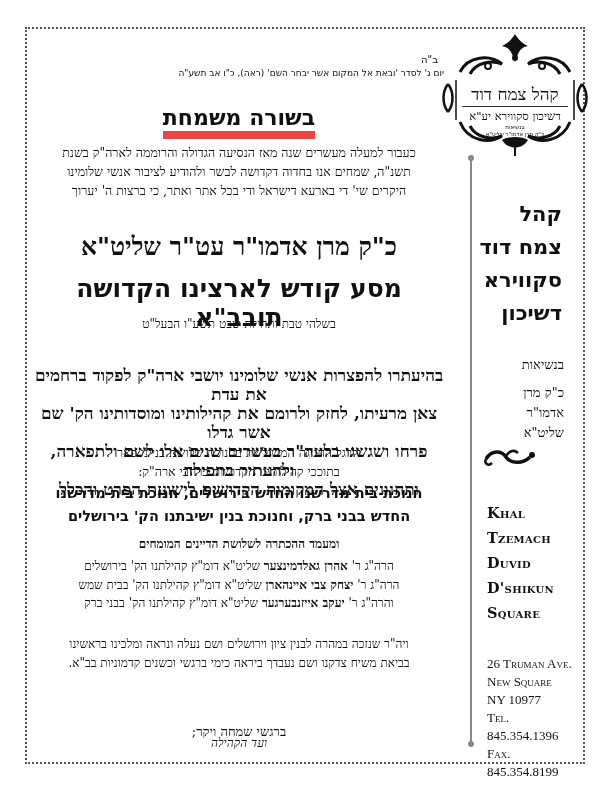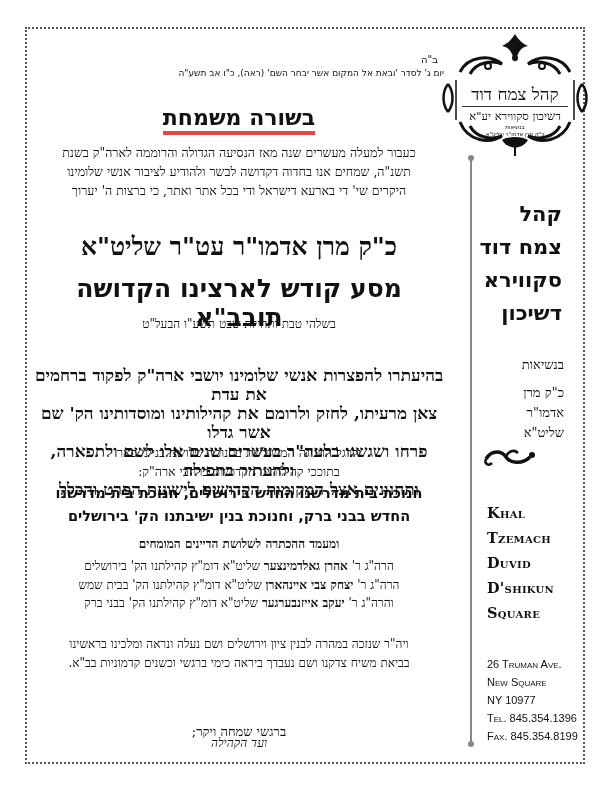--- a/index.html
+++ b/index.html
@@ -2,21 +2,21 @@
 <html><head>
 <meta charset="utf-8">
 <style>
   html, body { margin: 0; padding: 0; background: #ffffff; }
   body { width: 612px; height: 792px; position: relative; overflow: hidden; font-family: "DejaVu Sans", sans-serif; color: #111; }
   .frame { position: absolute; left: 25px; top: 27px; width: 560px; height: 737px; border: 2px dotted #555; box-sizing: border-box; }
   .main { position: absolute; left: 34px; top: 30px; width: 410px; height: 730px; direction: rtl; text-align: center; }
   .bh { position: absolute; right: 6px; top: 24px; font-size: 10px; font-family: "DejaVu Sans", sans-serif; }
   .dateline { position: absolute; right: 0; top: 38px; font-size: 9px; font-family: "DejaVu Sans", sans-serif; }
   .title { position: absolute; left: 0; right: 0; top: 75px; font-size: 22px; font-weight: bold; font-family: "DejaVu Sans", sans-serif; }
-  .title span { border-bottom: 4px solid #ef4444; padding-bottom: 1px; }
+  .title span { border-bottom: 8px solid #ef4444; padding-bottom: 1px; }
   .p1 { position: absolute; left: 0; right: 0; top: 113px; font-size: 12.5px; line-height: 19px; font-family: "DejaVu Serif", serif; }
   .big1 { position: absolute; left: 0; right: 0; top: 202px; font-size: 25px; font-weight: bold; font-family: "DejaVu Serif", serif; }
   .big2 { position: absolute; left: 0; right: 0; top: 244px; font-size: 25px; font-weight: bold; font-family: "DejaVu Sans", sans-serif; }
   .sub { position: absolute; left: 0; right: 0; top: 287px; font-size: 12px; font-family: "DejaVu Serif", serif; }
   .p2 { position: absolute; left: 0; right: 0; top: 336px; font-size: 17px; line-height: 19px; font-weight: bold; font-family: "DejaVu Serif", serif; }
   .p3 { position: absolute; left: 0; right: 0; top: 413px; font-size: 12.5px; line-height: 19px; font-family: "DejaVu Serif", serif; }
   .p4 { position: absolute; left: 0; right: 0; top: 452px; font-size: 14.5px; line-height: 23px; font-weight: bold; font-family: "DejaVu Sans", sans-serif; }
   .p5h { position: absolute; left: 0; right: 0; top: 507px; font-size: 12px; font-weight: bold; font-family: "DejaVu Serif", serif; }
   .p5 { position: absolute; left: 0; right: 0; top: 527px; font-size: 12px; line-height: 18.5px; font-family: "DejaVu Serif", serif; }
   .p5 b { font-weight: bold; }
@@ -25,21 +25,21 @@
   .sign { position: absolute; left: 0; right: 0; top: 706px; font-size: 12px; font-style: italic; font-family: "DejaVu Serif", serif; }
 
   .side { position: absolute; left: 470px; top: 155px; width: 112px; height: 600px; }
   .vline { position: absolute; left: 470px; top: 159px; width: 2px; height: 585px; background: #888; }
   .vdot { position: absolute; width: 6px; height: 6px; background: #888; border-radius: 50%; }
   .side-he { position: absolute; right: 20px; top: 43px; direction: rtl; text-align: right; font-size: 21px; font-weight: bold; line-height: 33px; font-family: "DejaVu Sans", sans-serif; }
   .side-small { position: absolute; right: 18px; top: 200px; direction: rtl; text-align: right; font-size: 13px; line-height: 20px; font-family: "DejaVu Serif", serif; }
   .side-small .gap { height: 8px; }
   .flourish { position: absolute; left: 12px; top: 290px; width: 60px; height: 24px; }
   .side-en { position: absolute; left: 17px; top: 345px; font-size: 14.5px; font-weight: bold; line-height: 25px; font-family: "DejaVu Serif", serif; font-variant: small-caps; letter-spacing: 0.3px; }
-  .addr { position: absolute; left: 17px; top: 500px; font-size: 11px; line-height: 18px; font-family: Liberation Sans, sans-serif; font-variant: small-caps; }
+  .addr { position: absolute; left: 17px; top: 500px; font-size: 13px; line-height: 18px; font-family: Liberation Serif, serif; font-variant: small-caps; }
 
   .logo { position: absolute; left: 440px; top: 32px; width: 150px; height: 125px; }
   .logo-t1 { position: absolute; left: 0; right: 0; top: 52px; text-align: center; font-size: 17px; font-family: "DejaVu Serif", serif; direction: rtl; }
   .logo-t2 { position: absolute; left: 22px; right: 22px; top: 74px; text-align: center; font-size: 11.5px; font-family: "DejaVu Serif", serif; direction: rtl; border-top: 1px solid #333; padding-top: 2px; }
   .logo-t3 { position: absolute; left: 0; right: 0; top: 92px; text-align: center; font-size: 5.5px; line-height: 7px; font-family: "DejaVu Sans", sans-serif; direction: rtl; }
 </style>
 </head>
 <body>
 
 <div class="frame"></div>

